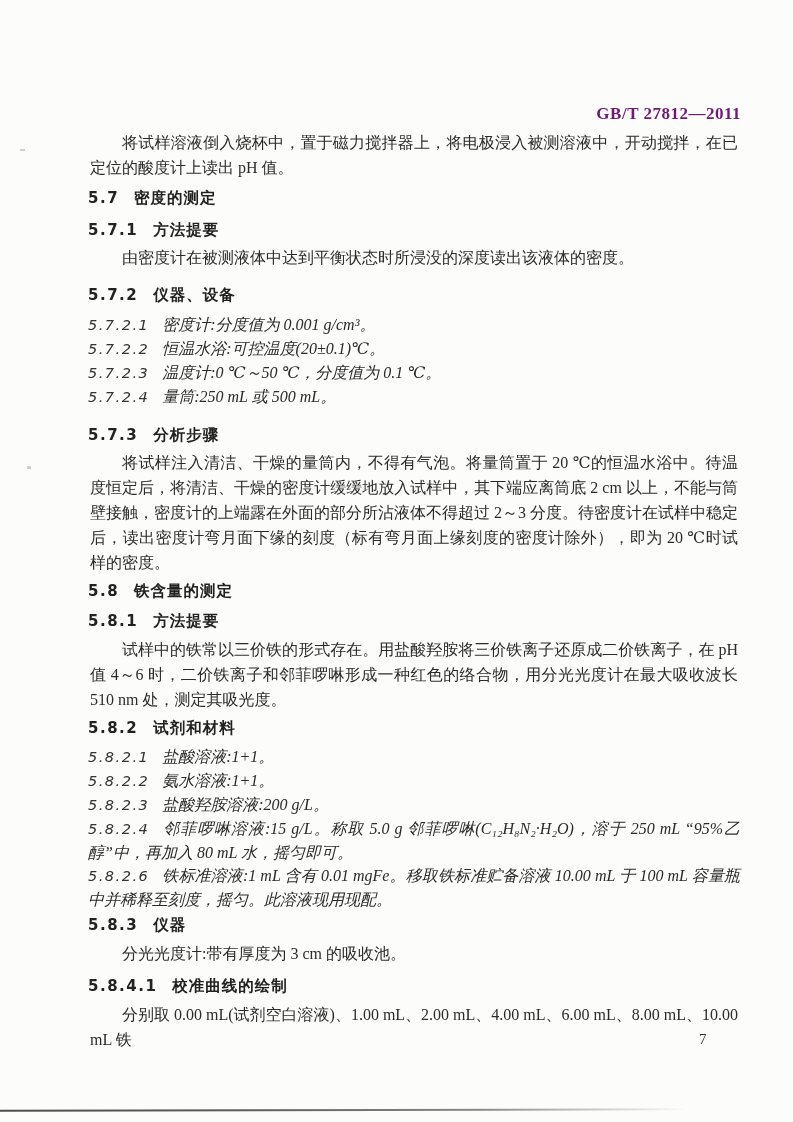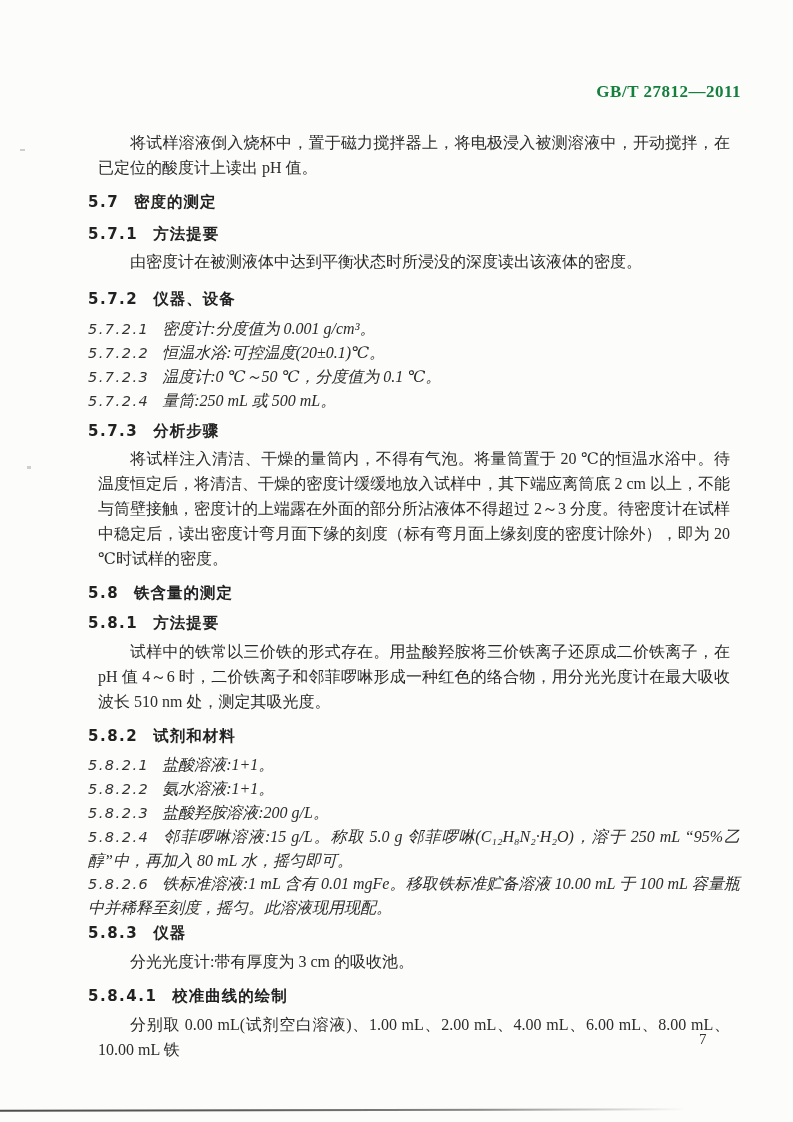--- a/index.html
+++ b/index.html
@@ -6,29 +6,29 @@
   body{background:#ffffff;}
   .page{
     position:relative;
     width:793px;height:1122px;
     background:#fcfcfb;
     overflow:hidden;
     font-family:"Liberation Serif","DejaVu Serif",serif;
     color:#2b2b2b;
   }
   .std-code{
-    position:absolute;top:82px;right:52px;
+    position:absolute;top:104px;right:52px;
     font-family:"Liberation Serif","DejaVu Serif",serif;
-    font-weight:700;font-size:17px;letter-spacing:.5px;color:#15803d;
+    font-weight:700;font-size:17px;letter-spacing:.5px;color:#701a75;
   }
   .content{
     position:absolute;left:88px;top:130px;width:652px;
   }
   .para{
-    margin:10px;font-size:16px;line-height:25px;
+    margin:2px;font-size:16px;line-height:25px;
     text-indent:2em;text-align:justify;color:#2b2b2b;
   }
   .item{
     margin:0;font-size:16px;line-height:23px;
     text-align:justify;color:#2b2b2b;font-style:italic;
   }
   .item .inum{
     font-family:"DejaVu Sans","Liberation Sans",sans-serif;
     font-size:14.5px;letter-spacing:1.5px;margin-right:13px;color:#333;
   }
@@ -73,21 +73,21 @@
 
     <p class="para" style="margin-top:3px">由密度计在被测液体中达到平衡状态时所浸没的深度读出该液体的密度。</p>
 
     <p class="h" style="margin-top:13px"><span class="num">5.7.2</span><span class="title">仪器、设备</span></p>
 
     <p class="item" style="margin-top:6px"><span class="inum">5.7.2.1</span><span>密度计:分度值为 0.001 g/cm³。</span></p>
     <p class="item"><span class="inum">5.7.2.2</span><span>恒温水浴:可控温度(20±0.1)℃。</span></p>
     <p class="item"><span class="inum">5.7.2.3</span><span>温度计:0 ℃～50 ℃，分度值为 0.1 ℃。</span></p>
     <p class="item"><span class="inum">5.7.2.4</span><span>量筒:250 mL 或 500 mL。</span></p>
 
-    <p class="h" style="margin-top:6px"><span class="num">5.7.3</span><span class="title">分析步骤</span></p>
+    <p class="h" style="margin-top:14px"><span class="num">5.7.3</span><span class="title">分析步骤</span></p>
 
     <p class="para" style="margin-top:3px">将试样注入清洁、干燥的量筒内，不得有气泡。将量筒置于 20 ℃的恒温水浴中。待温度恒定后，将清洁、干燥的密度计缓缓地放入试样中，其下端应离筒底 2 cm 以上，不能与筒壁接触，密度计的上端露在外面的部分所沾液体不得超过 2～3 分度。待密度计在试样中稳定后，读出密度计弯月面下缘的刻度（标有弯月面上缘刻度的密度计除外），即为 20 ℃时试样的密度。</p>
 
     <p class="h" style="margin-top:4px"><span class="num">5.8</span><span class="title">铁含量的测定</span></p>
 
     <p class="h" style="margin-top:6px"><span class="num">5.8.1</span><span class="title">方法提要</span></p>
 
     <p class="para" style="margin-top:4px">试样中的铁常以三价铁的形式存在。用盐酸羟胺将三价铁离子还原成二价铁离子，在 pH 值 4～6 时，二价铁离子和邻菲啰啉形成一种红色的络合物，用分光光度计在最大吸收波长 510 nm 处，测定其吸光度。</p>
 
     <p class="h" style="margin-top:4px"><span class="num">5.8.2</span><span class="title">试剂和材料</span></p>

